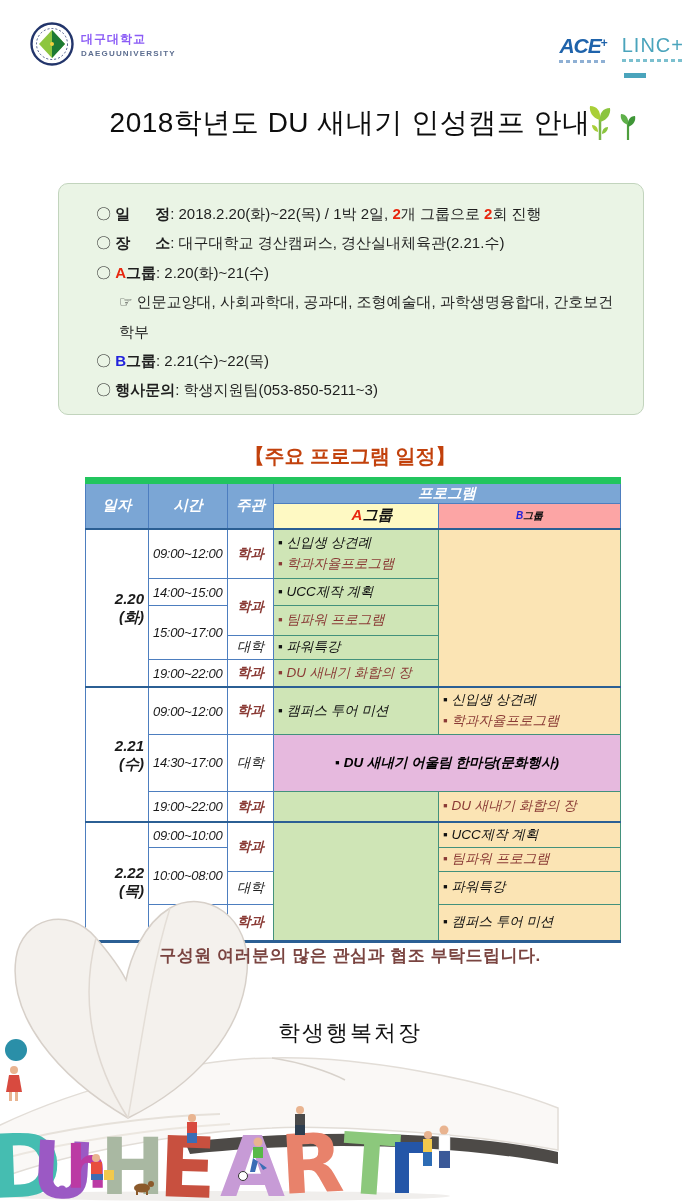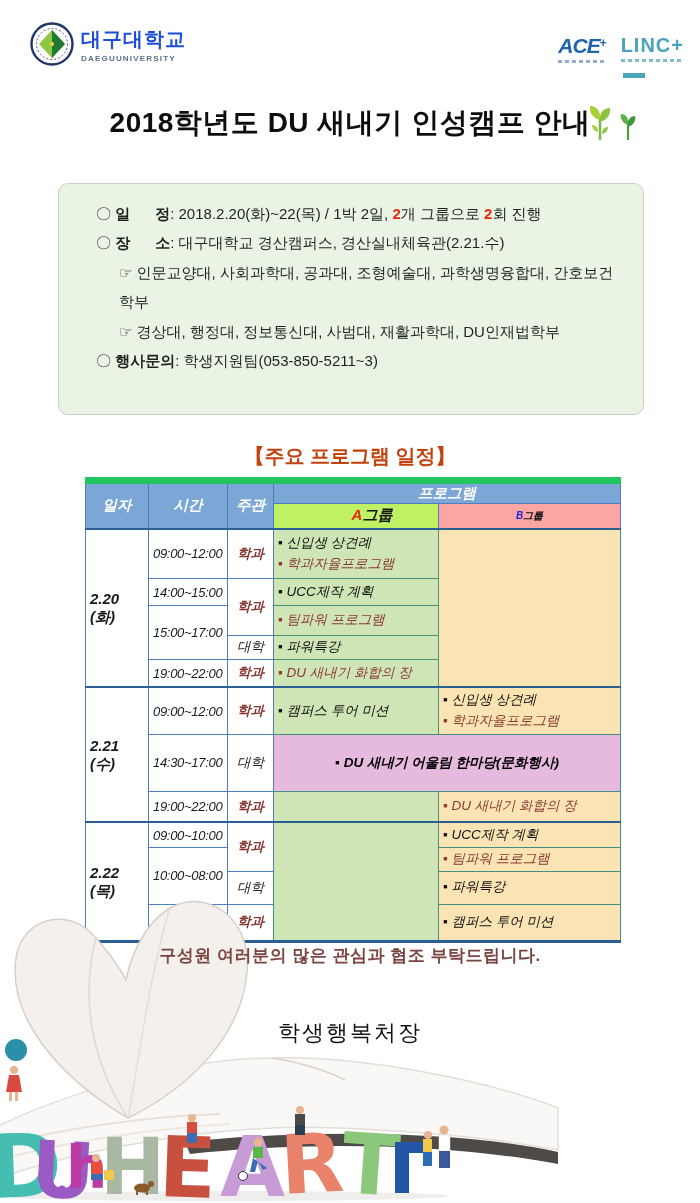--- a/index.html
+++ b/index.html
@@ -3,58 +3,58 @@
 <meta charset="utf-8">
 <style>
   * { margin:0; padding:0; box-sizing:border-box; }
   html,body { width:700px; height:1203px; }
   body {
     position:relative; background:#ffffff; overflow:hidden;
     font-family:"Liberation Sans","DejaVu Sans",sans-serif; color:#1a1a1a;
   }
   
   .univ-logo { position:absolute; left:30px; top:22px; display:flex; align-items:center; gap:7px; }
-  .univ-names .ko { font-size:20px; font-weight:bold; color:#1d4ed8; letter-spacing:1px; }
+  .univ-names .ko { font-size:12px; font-weight:bold; color:#8b5cf6; letter-spacing:1px; }
   .univ-names .en { font-size:8px; font-weight:bold; color:#5d6e90; letter-spacing:1.2px; margin-top:1px; }
   .right-logos { position:absolute; right:16px; top:34px; display:flex; gap:14px; align-items:flex-start; }
   .ace { text-align:center; }
   .ace .txt { font-size:21px; font-weight:bold; font-style:italic; color:#1f63ab; letter-spacing:-1px; }
   .ace .plus { font-size:12px; font-weight:bold; color:#1f63ab; vertical-align:super; }
   .logo-subbar { height:3px; margin-top:2px; background:repeating-linear-gradient(90deg,#8fb0d4 0 4px,transparent 4px 7px); }
   .linc { text-align:center; }
-  .linc .txt { font-size:20px; color:#4aa4bc; letter-spacing:1px; font-weight:700; }
+  .linc .txt { font-size:20px; color:#4aa4bc; letter-spacing:1px; font-weight:400; }
   .linc .logo-subbar { background:repeating-linear-gradient(90deg,#7cc0cf 0 4px,transparent 4px 7px); }
   .linc .chip { display:inline-block; width:22px; height:5px; background:#4aa4bc; margin-left:2px; }
   
   .page-title { position:absolute; left:0; top:104px; width:100%; text-align:center;
-    font-size:28px; font-weight:bold; color:#0d0d0d; letter-spacing:0.5px; }
+    font-size:28px; font-weight:normal; color:#0d0d0d; letter-spacing:0.5px; }
   .sprouts { position:absolute; left:586px; top:100px; }
   
   .info-box { position:absolute; left:58px; top:183px; width:586px; height:232px;
     background:#eaf4e5; border:1px solid #c2d4bd; border-radius:10px; padding:15px 20px 0 37px; }
   .info-line { font-size:15px; line-height:29.4px; color:#1f1f1f; white-space:pre-wrap; }
   .info-line.indent { padding-left:23px; }
   .info-line span { white-space:pre-wrap; }
   .b { font-weight:bold; }
   .red { color:#e8270f; }
   .redb { color:#e8270f; font-weight:bold; }
   .blueb { color:#2222dd; font-weight:bold; }
   
   .schedule-title { position:absolute; left:0; top:443px; width:100%; text-align:center;
     font-size:20px; font-weight:bold; color:#c2410c; }
   table.sched { position:absolute; left:85px; top:477px; width:535px; z-index:2;
     border-collapse:collapse; table-layout:fixed;
     border-top:7px solid #22c55e; border-bottom:3px solid #2b5f94;font-style:italic; }
   .sched th, .sched td { border:1px solid #4d7ebf; vertical-align:middle; font-size:13.5px; padding:1px 4px; }
   .sched th { background:#7ba6d5; color:#ffffff; font-weight:bold; font-size:14.5px; text-align:center; padding:0; }
   .sched .hb { border-bottom:2.5px solid #2b5f94; }
-  .sched .hA { background:#bef264; color:#111; font-size:15px;padding-left:32px; }
+  .sched .hA { background:#fef9c3; color:#111; font-size:15px;padding-left:32px; }
   .sched .hB { background:#fca5a5; color:#111; font-size:10px; }
   .sched tr.sep td { border-top:2.5px solid #2b5f94; }
-  td.date { text-align:left; font-weight:bold; font-size:15px; line-height:1.2; background:#fff; }
+  td.date { text-align:right; font-weight:bold; font-size:15px; line-height:1.2; background:#fff; }
   td.time { font-size:13px; letter-spacing:-0.3px; background:#fff; }
   td.host-k { text-align:center; font-weight:bold; color:#8a3a35; background:#fff; }
   td.host-d { text-align:center; color:#222; background:#fff; }
   td.cA { background:#cfe5b6; border-color:#43917c; }
   td.cB { background:#fbe4b4; border-color:#43917c; }
   td.cP { background:#e6b9de; border-color:#43917c; text-align:center; font-weight:bold; color:#000; }
   .item { line-height:1.55; color:#111; white-space:nowrap; }
   .item.m { color:#8a3a35; }
   
   .footer-message { position:absolute; left:0; top:944px; width:100%; text-align:center; z-index:4;
@@ -102,22 +102,23 @@
   <path d="M12 32 C8 31 6 28 6 25 C10 25 12 28 12 32 Z" fill="#a9cf38"></path>
   <path d="M16 34 C20 33 22 30 22 27 C18 27 16 30 16 34 Z" fill="#8bc53f"></path>
   <path d="M42 40 C42 33 42 28 42 23" stroke="#4e9e3d" stroke-width="2.2" fill="none"></path>
   <path d="M42 25 C36 23 34 18 35 14 C40 14 43 18 42 25 Z" fill="#5fb04a"></path>
   <path d="M42 27 C48 25 50 20 49 16 C44 16 41 20 42 27 Z" fill="#3f9637"></path>
 </svg>
 
 <div class="info-box">
   <div class="info-line"><span>〇 </span><span class="b">일      정</span><span>: 2018.2.20(화)~22(목) / 1박 2일, </span><span class="redb">2</span><span>개 그룹으로 </span><span class="redb">2</span><span>회 진행</span></div>
   <div class="info-line"><span>〇 </span><span class="b">장      소</span><span>: 대구대학교 경산캠퍼스, 경산실내체육관(2.21.수)</span></div>
+  <div class="info-line"><span>〇 </span><span class="redb">A</span><span class="b">그룹</span><span>: 2.20(화)~21(수)</span></div>
   <div class="info-line indent"><span>☞ 인문교양대, 사회과학대, 공과대, 조형예술대, 과학생명융합대, 간호보건학부</span></div>
-  <div class="info-line indent"><span>☞ 경상대, 행정대, 정보통신대, 사범대, 재활과학대, DU인재법학부</span></div>
+  <div class="info-line"><span>〇 </span><span class="blueb">B</span><span class="b">그룹</span><span>: 2.21(수)~22(목)</span></div>
   <div class="info-line"><span>〇 </span><span class="b">행사문의</span><span>: 학생지원팀(053-850-5211~3)</span></div>
 </div>
 
 <div class="schedule-title">【주요 프로그램 일정】</div>
 
 <table class="sched">
   <colgroup>
       <col style="width:63px">
       <col style="width:79px">
       <col style="width:46px">

